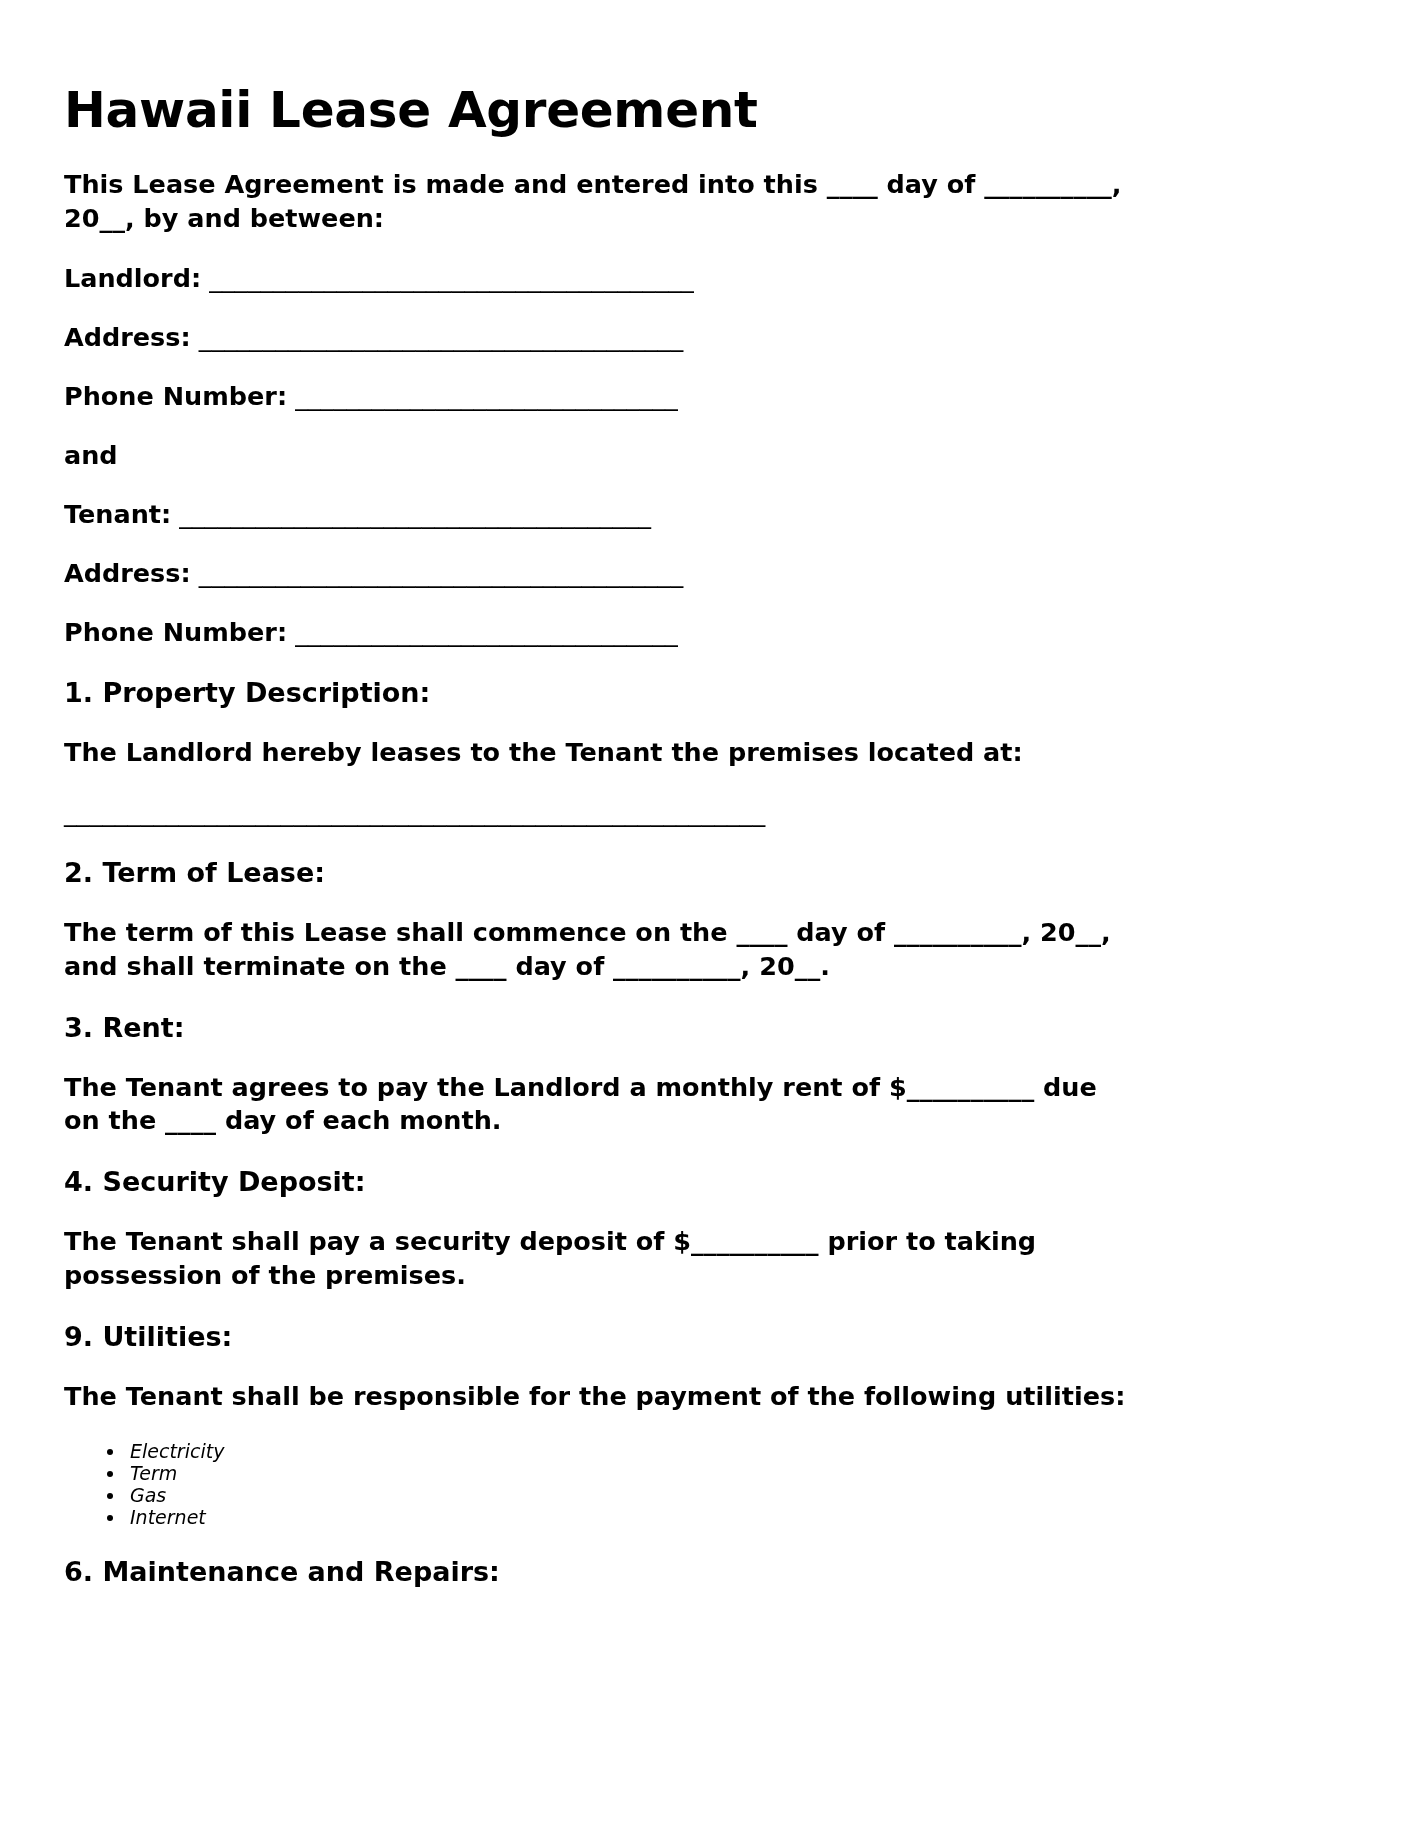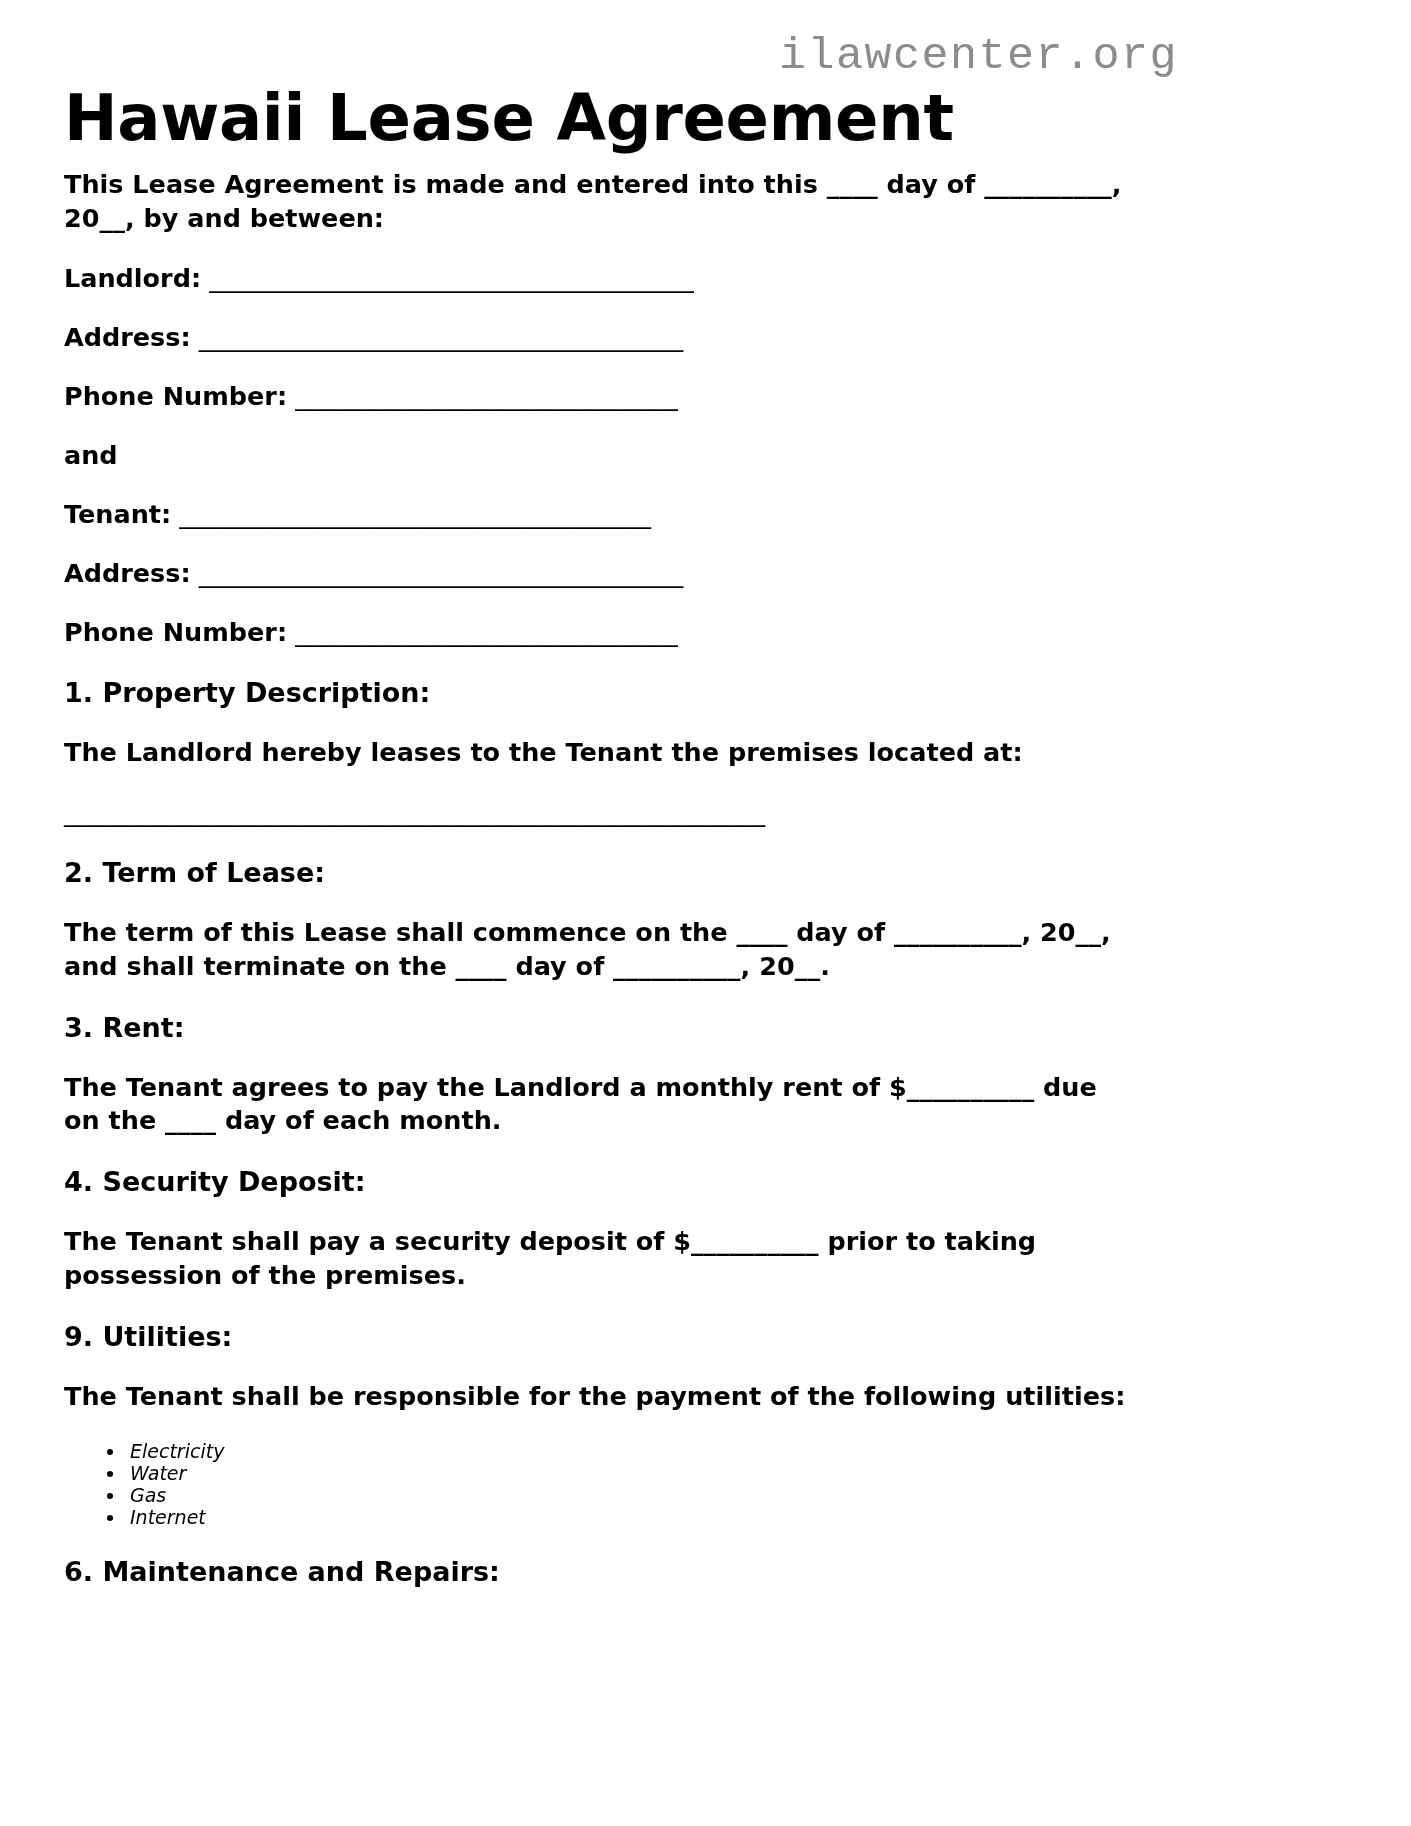--- a/index.html
+++ b/index.html
@@ -43,21 +43,21 @@
     color: #8c8c8c;
     line-height: 1;
     white-space: nowrap;
   }
 
   
   .doc-title {
     position: absolute;
     top: 82px;
     left: 64px;
-    font-size: 64px;
+    font-size: 50px;
     font-weight: bold;
     letter-spacing: -0.3px;
     line-height: 1.15;
     margin: 0;
     white-space: nowrap;
   }
 
   
   .content {
     position: absolute;
@@ -112,23 +112,20 @@
   ul.utility-list li {
     margin: 0;
     padding-left: 4px;
   }
 </style>
 </head>
 <body>
 
 <div class="page">
 
-  <div class="watermark-row">
-    <span class="watermark">ilawcenter.org</span>
-  </div>
 
   <h1 class="doc-title">Hawaii Lease Agreement</h1>
 
   <div class="content">
 
     <p class="body-text">This Lease Agreement is made and entered into this ____ day of __________, 20__, by and between:</p>
 
     <p class="field-line">
       <span class="field-label">Landlord:</span><span class="blank"> ______________________________________</span>
     </p>
@@ -173,21 +170,21 @@
     <p class="section-heading">4. Security Deposit:</p>
 
     <p class="body-text">The Tenant shall pay a security deposit of $__________ prior to taking possession of the premises.</p>
 
     <p class="section-heading">9. Utilities:</p>
 
     <p class="body-text">The Tenant shall be responsible for the payment of the following utilities:</p>
 
     <ul class="utility-list">
       <li>Electricity</li>
-      <li>Water</li>
+      <li>Term</li>
       <li>Gas</li>
       <li>Internet</li>
     </ul>
 
     <p class="section-heading">6. Maintenance and Repairs:</p>
 
   </div>
 </div>
 
 </body></html>

